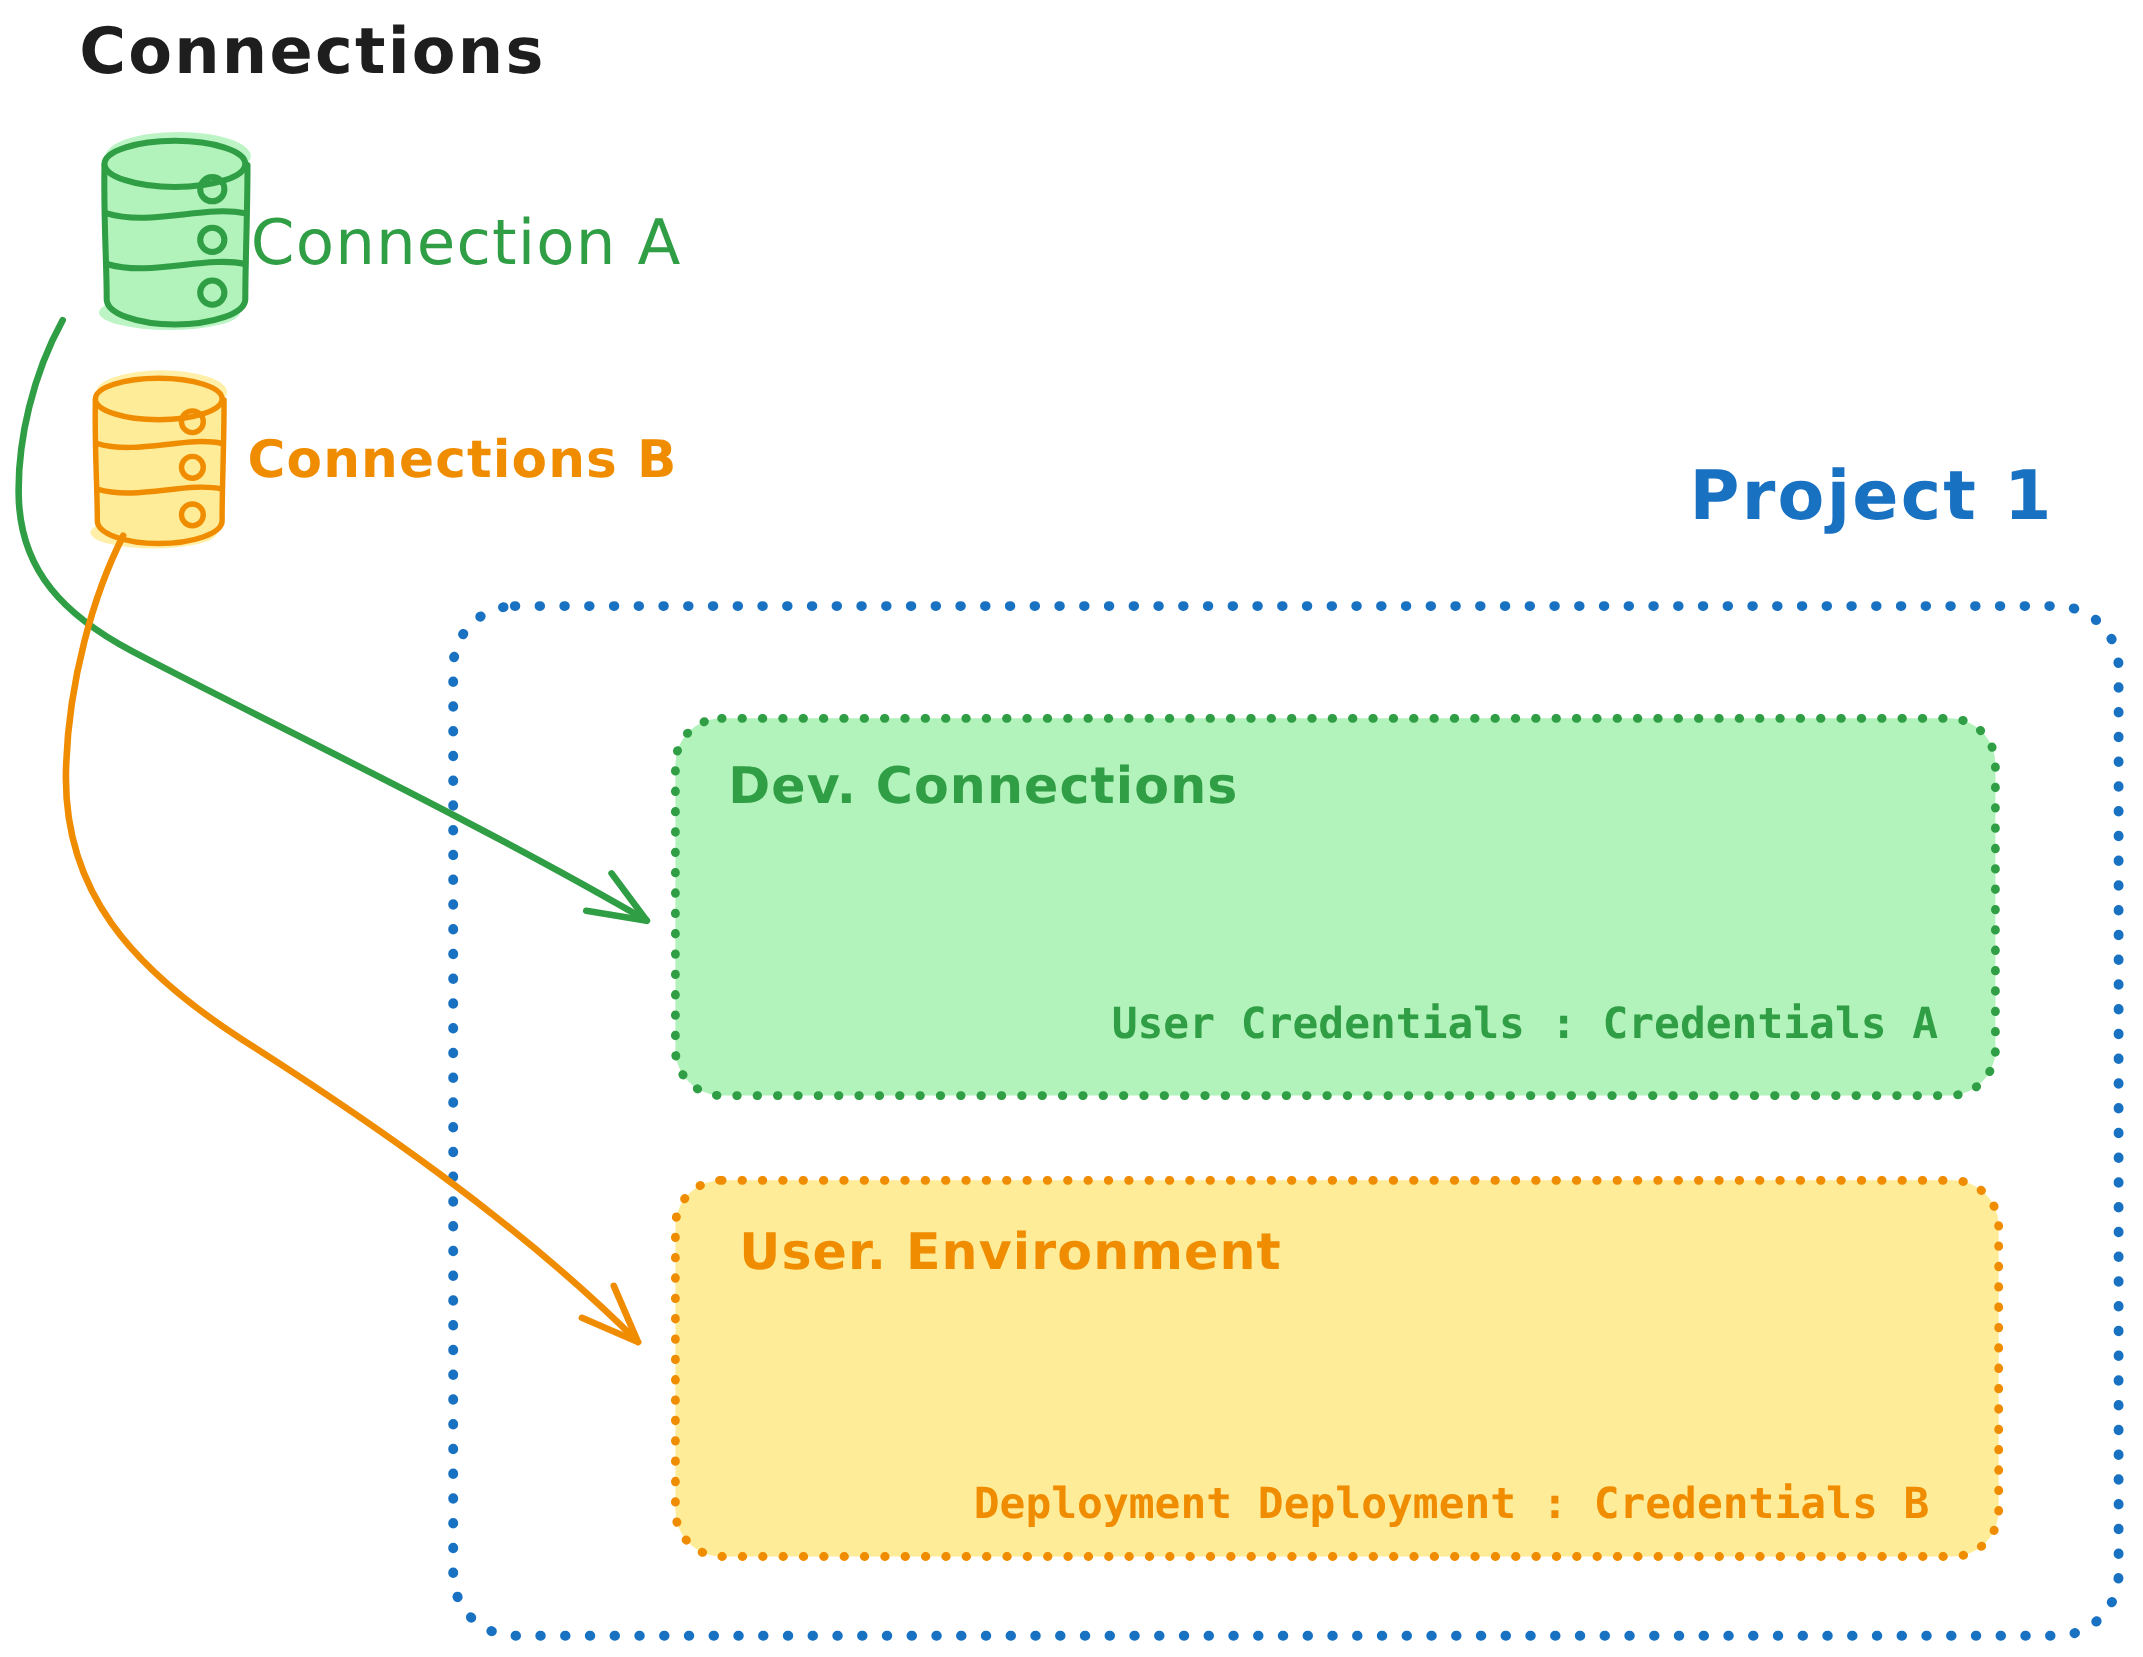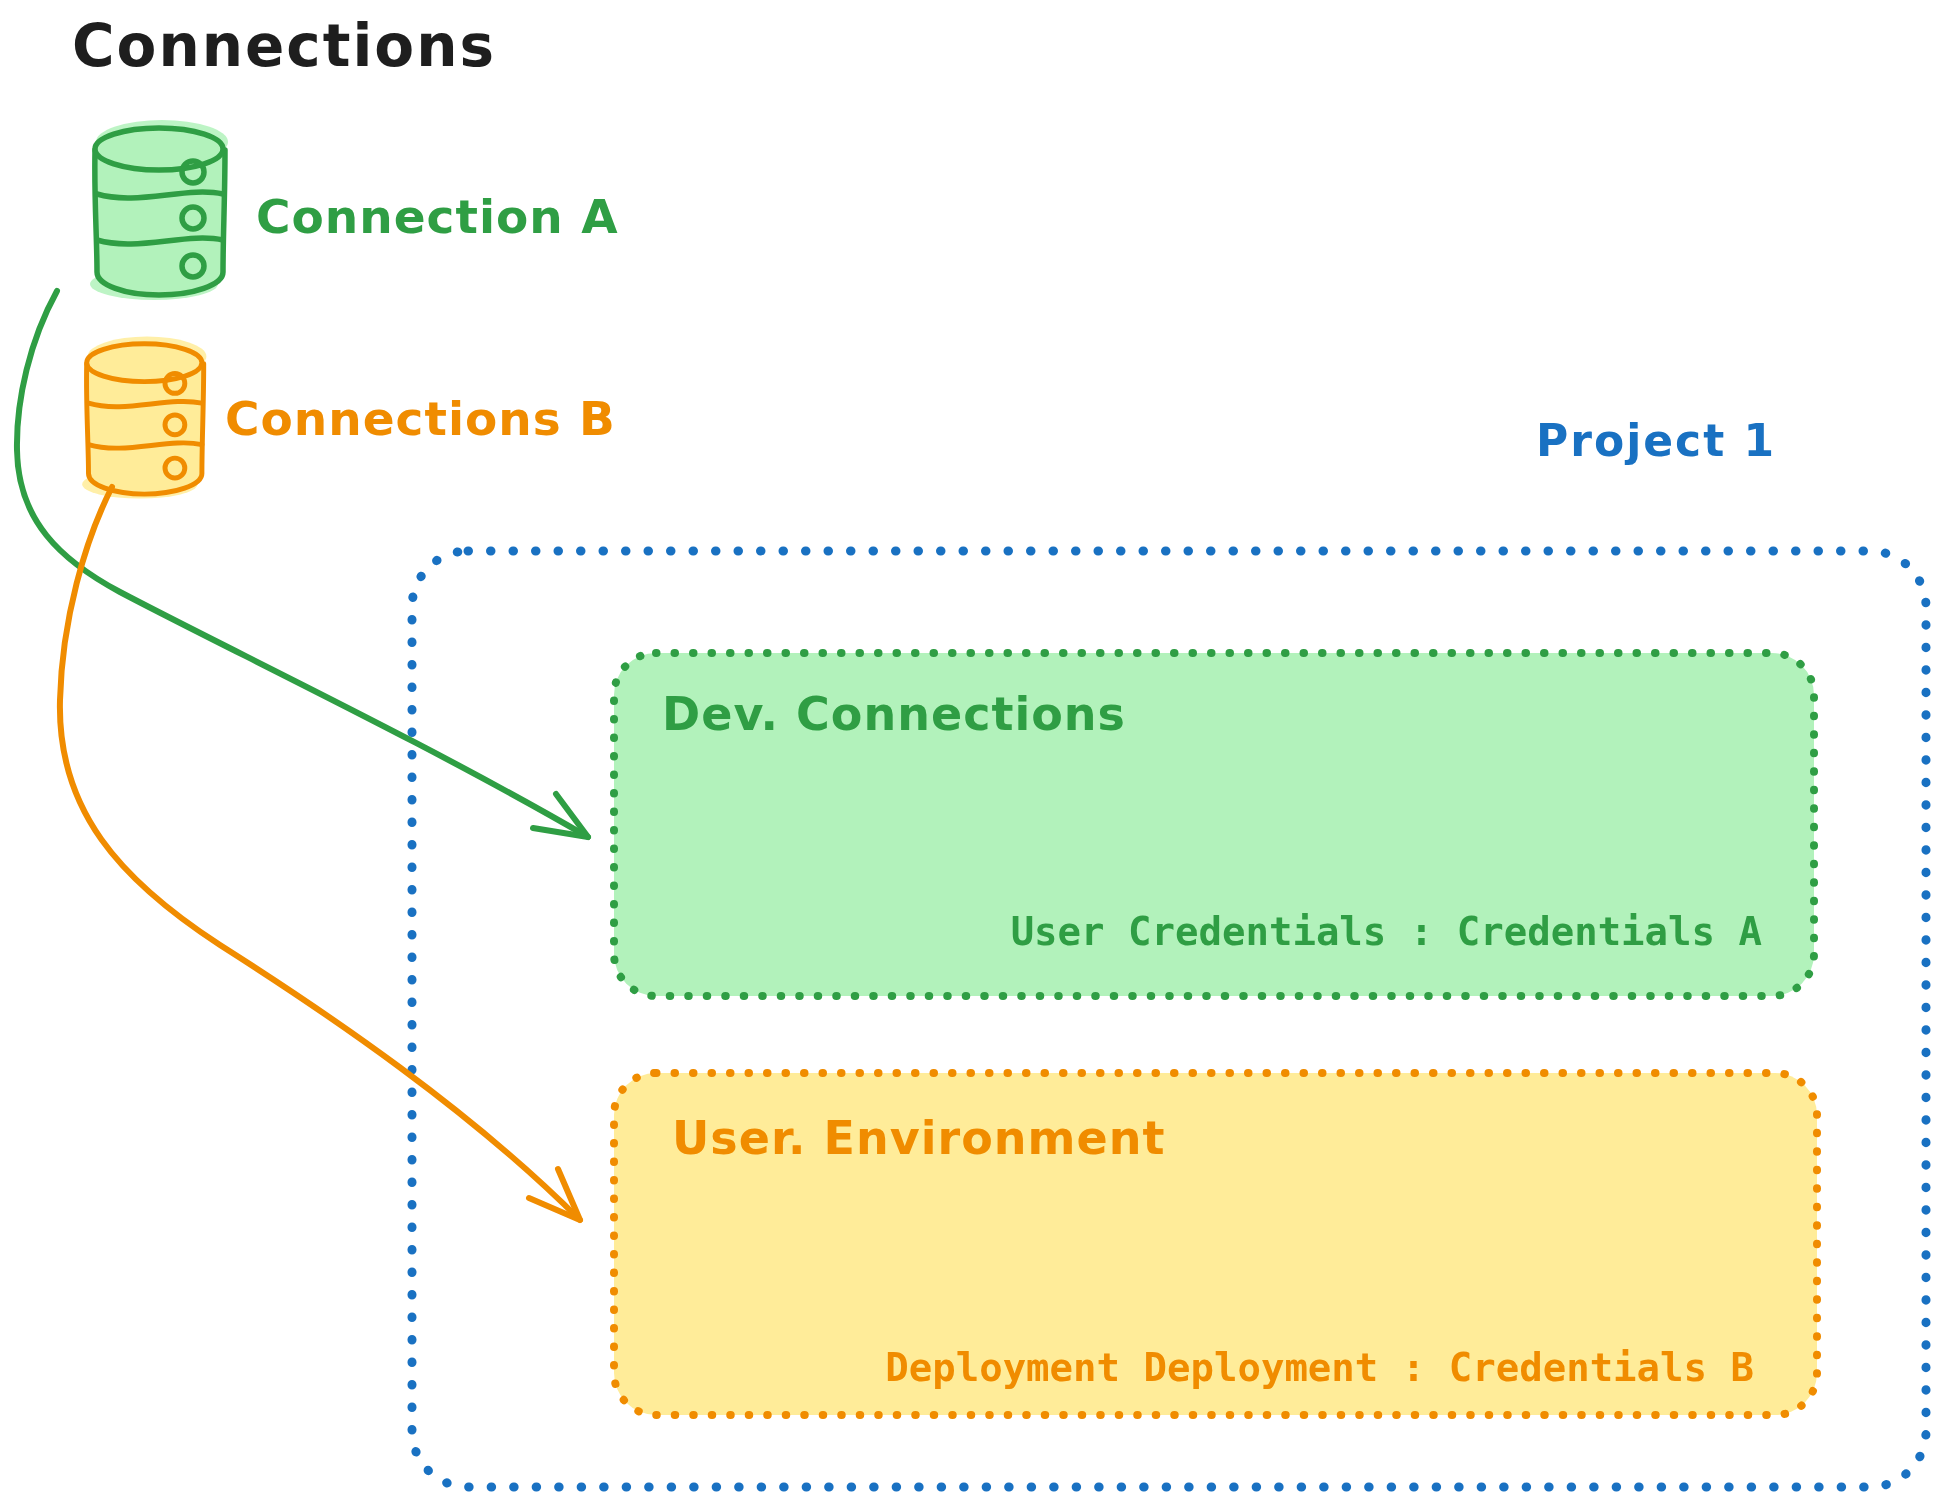--- a/index.html
+++ b/index.html
@@ -16,32 +16,31 @@
 
   
   .txt { position: absolute; white-space: nowrap; line-height: 1.05; }
   .title-connections {
     left: 72px; top: 16px;
     font-size: 58px; font-weight: 700; letter-spacing: 2px;
     color: var(--ink);
   }
   .label-conn-a {
     left: 228px; top: 192px;
-    font-size: 47px; font-weight: 700; letter-spacing: 1px;
+    font-size: 57px; font-weight: 400; letter-spacing: 1px;
     color: var(--green);
-    margin-left: 28px;
   }
   .label-conn-b {
     left: 225px; top: 394px;
     font-size: 47px; font-weight: 700; letter-spacing: 1px;
     color: var(--orange);
   }
   .title-project {
     left: 1536px; top: 418px;
-    font-size: 44px; font-weight: 700; letter-spacing: 2px;
+    font-size: 62px; font-weight: 700; letter-spacing: 2px;
     color: var(--blue);
   }
   .env-heading {
     font-size: 46px; font-weight: 600; letter-spacing: 1px;
   }
   .dev-heading  { left: 662px; top: 690px;  color: var(--green);  }
   .prod-heading { left: 672px; top: 1114px; color: var(--orange); }
   .cred-line {
     font-family: "DejaVu Sans Mono", monospace;
     font-size: 39px; font-weight: 700;

